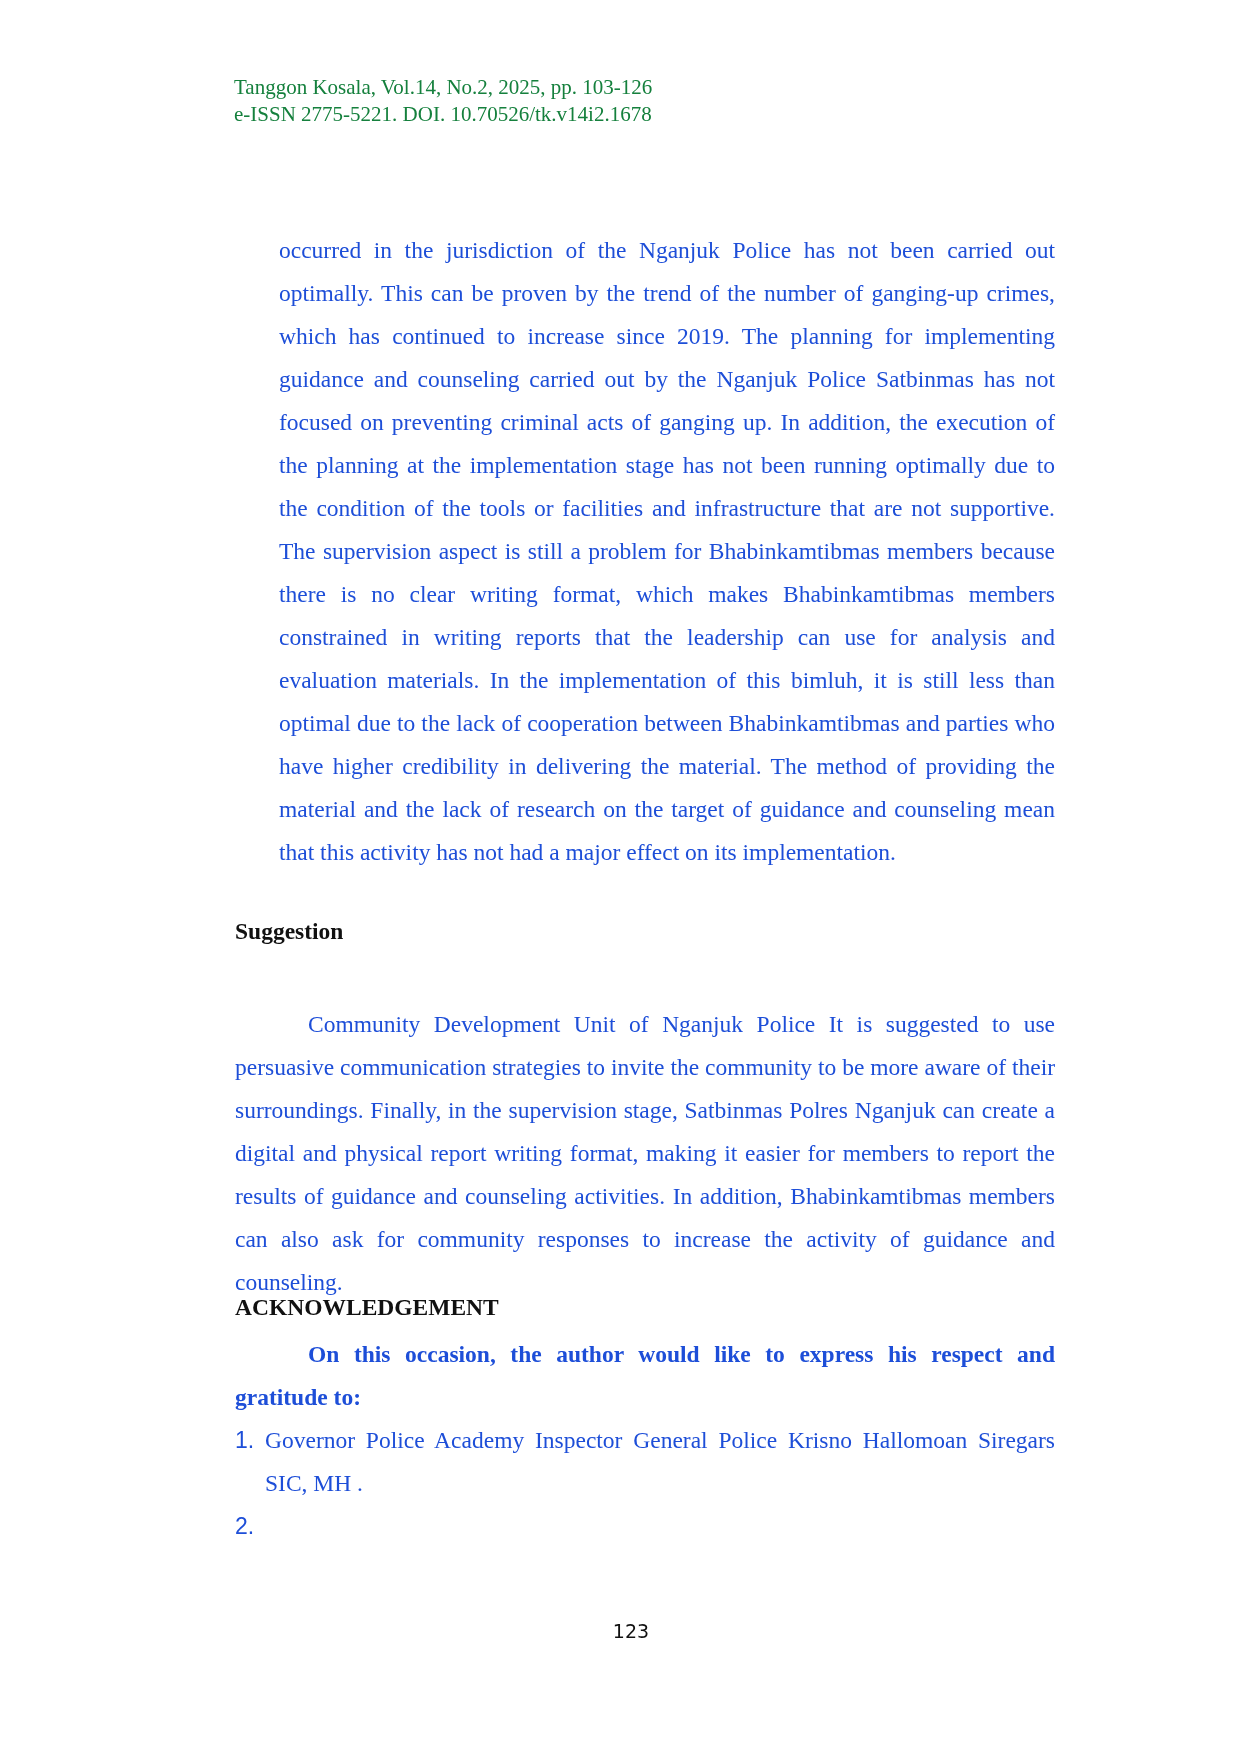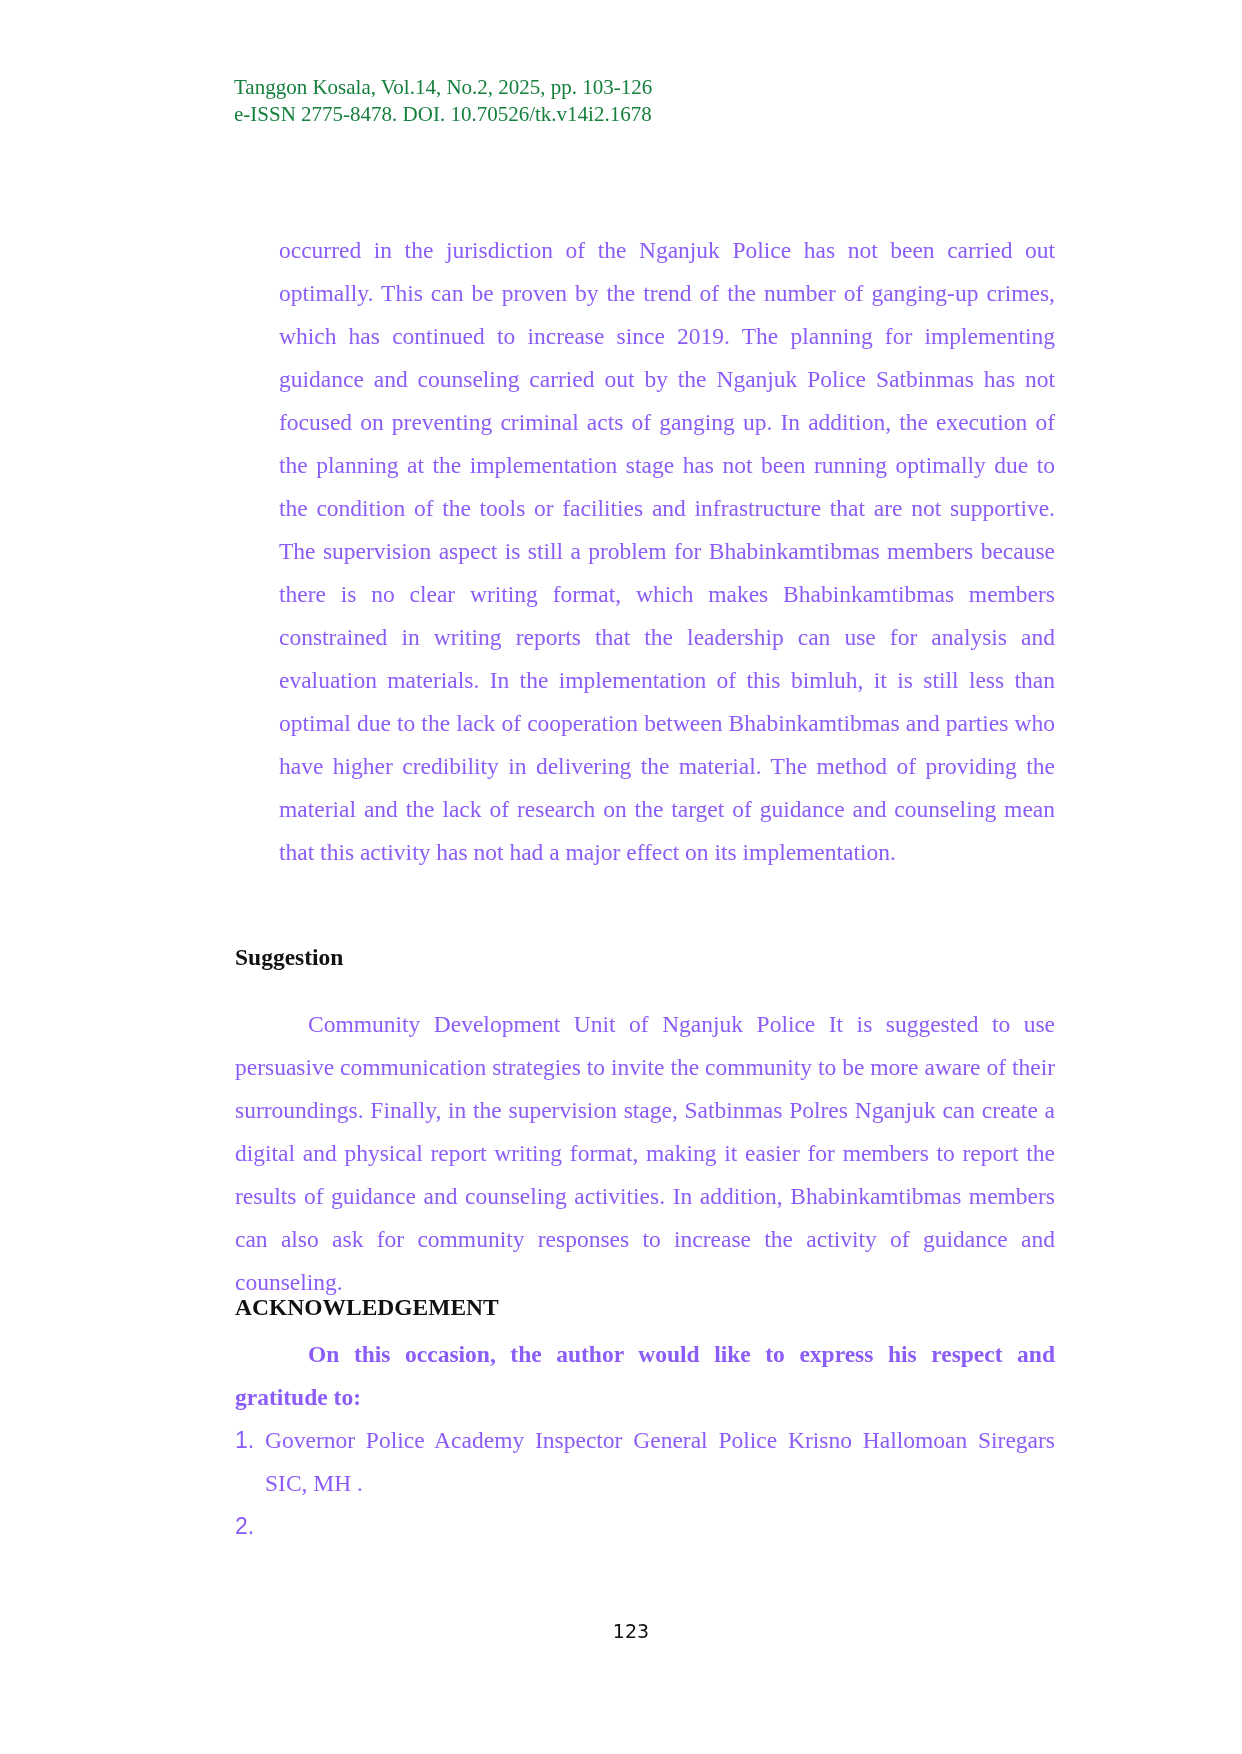--- a/index.html
+++ b/index.html
@@ -1,40 +1,40 @@
 <!DOCTYPE html>
 <html><head>
   <meta charset="utf-8">
   <style>
     html, body { margin: 0; padding: 0; background: #ffffff; }
     body { width: 1242px; height: 1754px; position: relative; overflow: hidden; color: #111; }
     .page { position: absolute; left: 0; top: 0; width: 1242px; height: 1754px; background: #fff; }
     .header { position: absolute; left: 234px; top: 74px; font-family: "Liberation Serif", serif; font-size: 21px; line-height: 27px; color: #15803d; }
-    .serif { font-family: "Liberation Serif", serif; font-size: 23.5px; color: #8b5cf6; }
+    .serif { font-family: "Liberation Serif", serif; font-size: 23.5px; color: #1d4ed8; }
     .para { position: absolute; text-align: justify; text-align-last: left; line-height: 43px; margin: 0; }
     .p1 { left: 279px; top: 229px; width: 776px; }
     .heading { position: absolute; font-family: "Liberation Serif", serif; font-weight: bold; font-size: 23.5px; color: #111; }
-    .h-sugg { left: 235px; top: 944px; }
+    .h-sugg { left: 235px; top: 918px; }
     .p2 { left: 235px; top: 961px; width: 820px; text-indent: 73px; margin-top: 42px; }
     .h-ack { left: 235px; top: 1294px; }
     .p3 { left: 235px; top: 1333px; width: 820px; text-indent: 73px; font-weight: bold; }
     .list { position: absolute; left: 235px; top: 1419px; width: 820px; margin: 0; padding: 0; list-style: none; }
     .list li { position: relative; padding-left: 30px; line-height: 43px; text-align: justify; text-align-last: left; }
     .list li .num { position: absolute; left: 0; top: 0; font-family: "Liberation Sans", sans-serif; font-size: 23px; }
     .list li.last { text-align-last: justify; }
     .pagenum { position: absolute; left: 0; width: 1262px; top: 1620px; text-align: center; font-family: "DejaVu Sans", sans-serif; font-size: 19px; color: #111; }
   </style>
 </head>
 <body>
 
 <div class="page">
 
   <div class="header">
     <div>Tanggon Kosala, Vol.14, No.2, 2025, pp. 103-126</div>
-    <div>e-ISSN 2775-8478. DOI. 10.70526/tk.v14i2.1678</div>
+    <div>e-ISSN 2775-5221. DOI. 10.70526/tk.v14i2.1678</div>
   </div>
 
   <p class="para serif p1">occurred in the jurisdiction of the Nganjuk Police has not been carried out optimally. This can be proven by the trend of the number of ganging-up crimes, which has continued to increase since 2019. The planning for implementing guidance and counseling carried out by the Nganjuk Police Satbinmas has not focused on preventing criminal acts of ganging up. In addition, the execution of the planning at the implementation stage has not been running optimally due to the condition of the tools or facilities and infrastructure that are not supportive. The supervision aspect is still a problem for Bhabinkamtibmas members because there is no clear writing format, which makes Bhabinkamtibmas members constrained in writing reports that the leadership can use for analysis and evaluation materials. In the implementation of this bimluh, it is still less than optimal due to the lack of cooperation between Bhabinkamtibmas and parties who have higher credibility in delivering the material. The method of providing the material and the lack of research on the target of guidance and counseling mean that this activity has not had a major effect on its implementation.</p>
 
   <div class="heading h-sugg">Suggestion</div>
 
   <p class="para serif p2">Community Development Unit of Nganjuk Police It is suggested to use persuasive communication strategies to invite the community to be more aware of their surroundings. Finally, in the supervision stage, Satbinmas Polres Nganjuk can create a digital and physical report writing format, making it easier for members to report the results of guidance and counseling activities. In addition, Bhabinkamtibmas members can also ask for community responses to increase the activity of guidance and counseling.</p>
 
   <div class="heading h-ack">ACKNOWLEDGEMENT</div>
 

